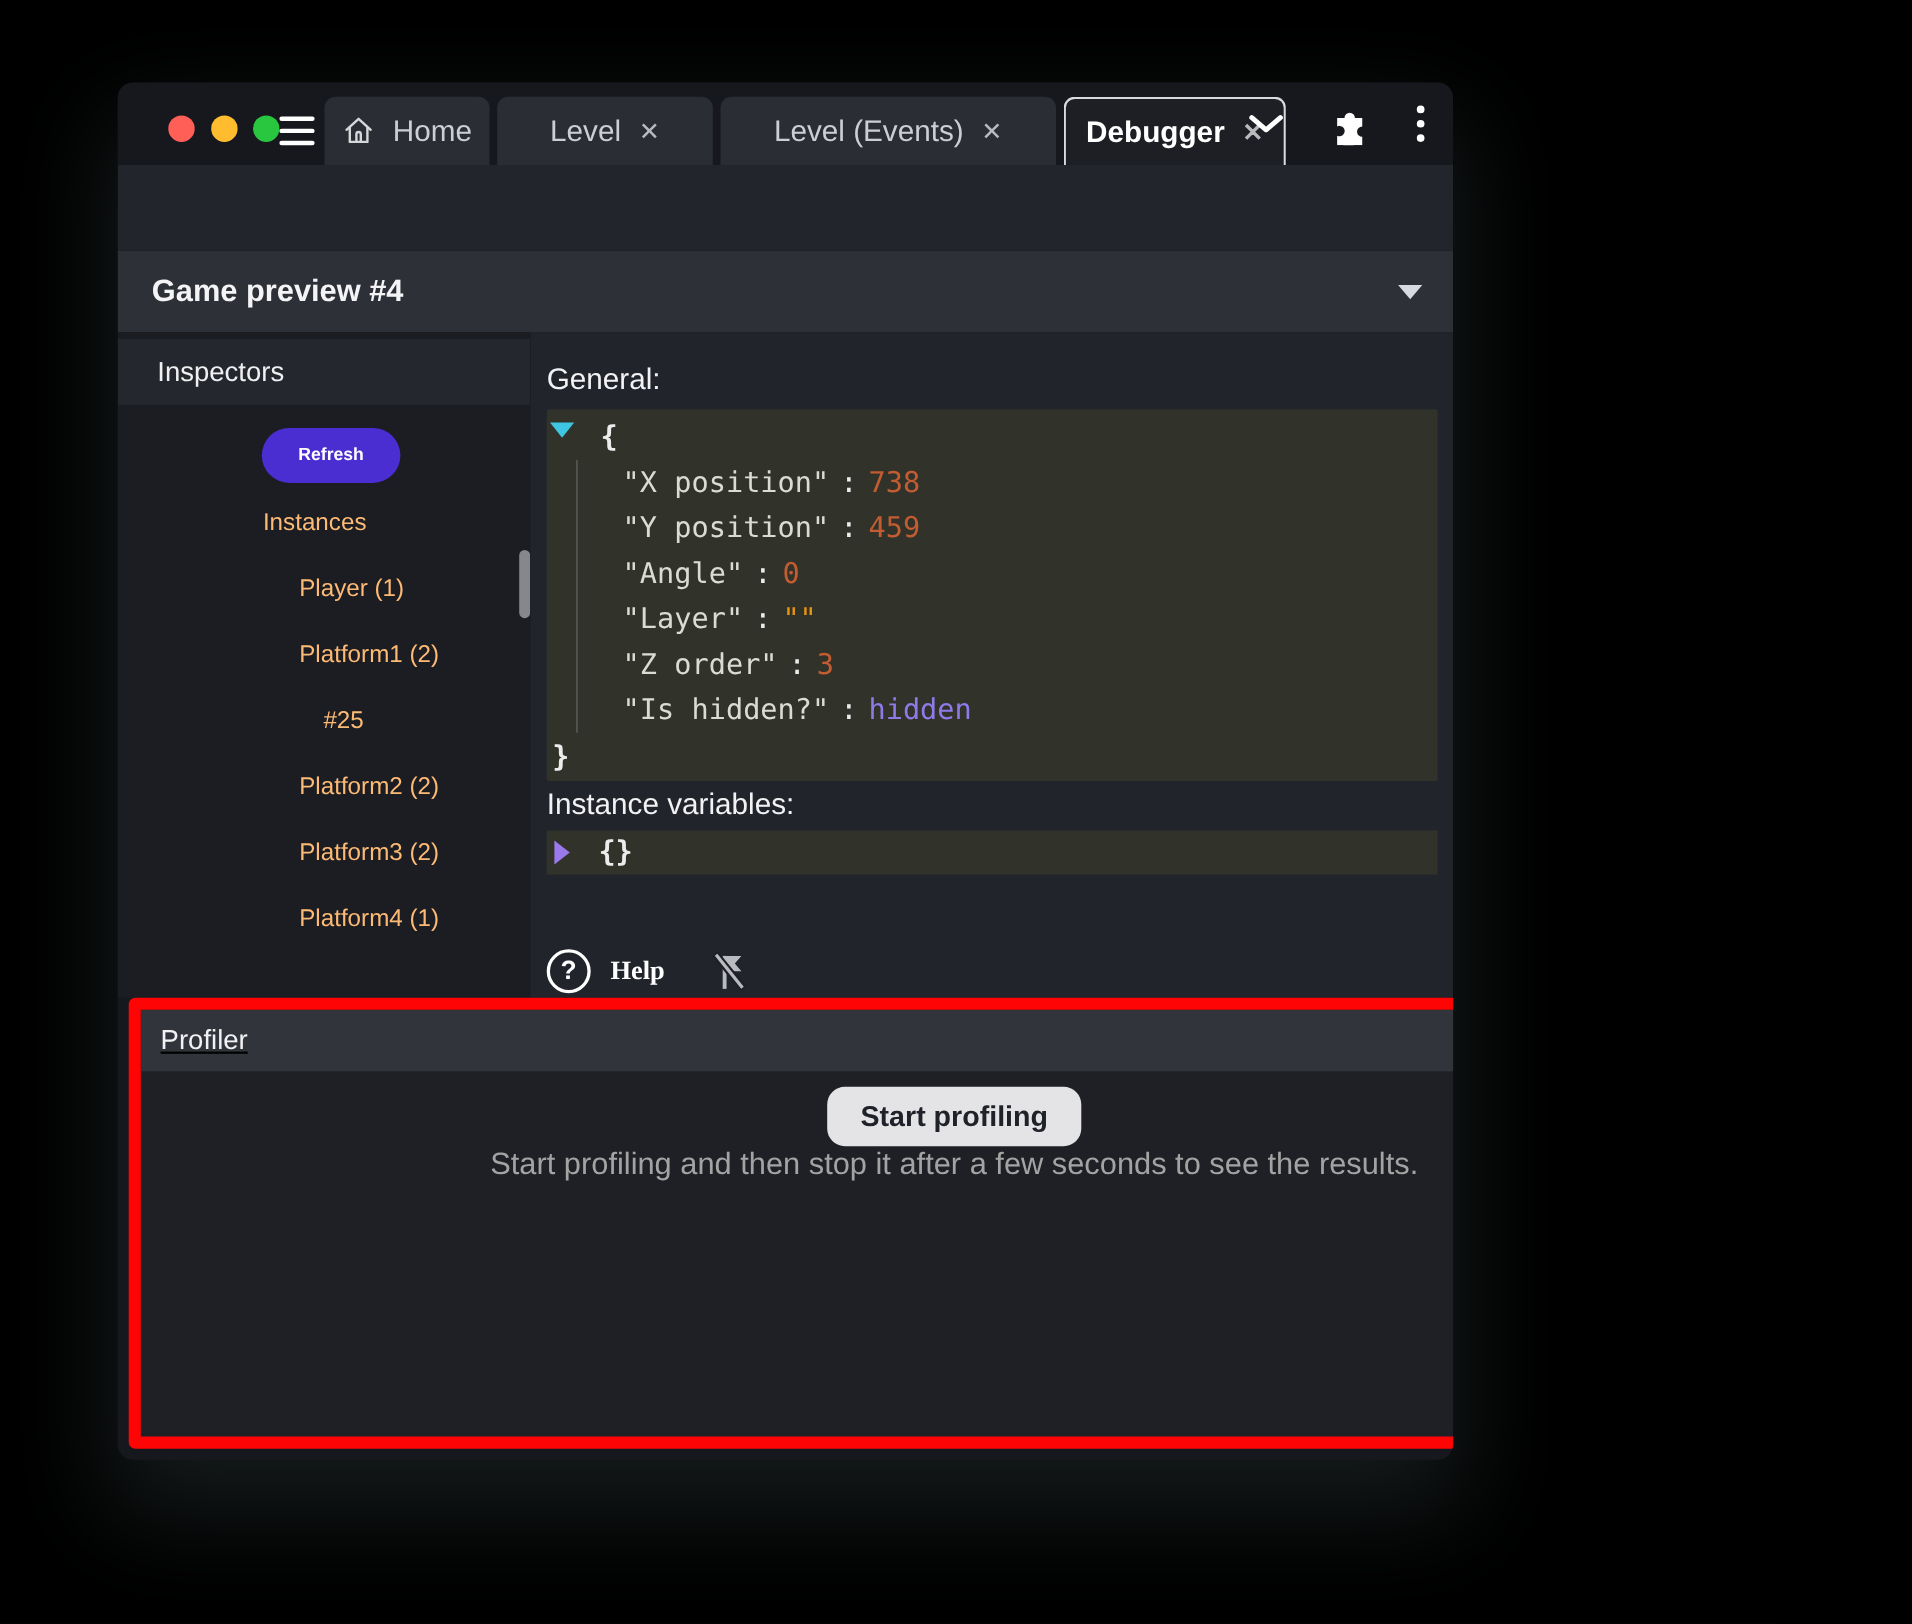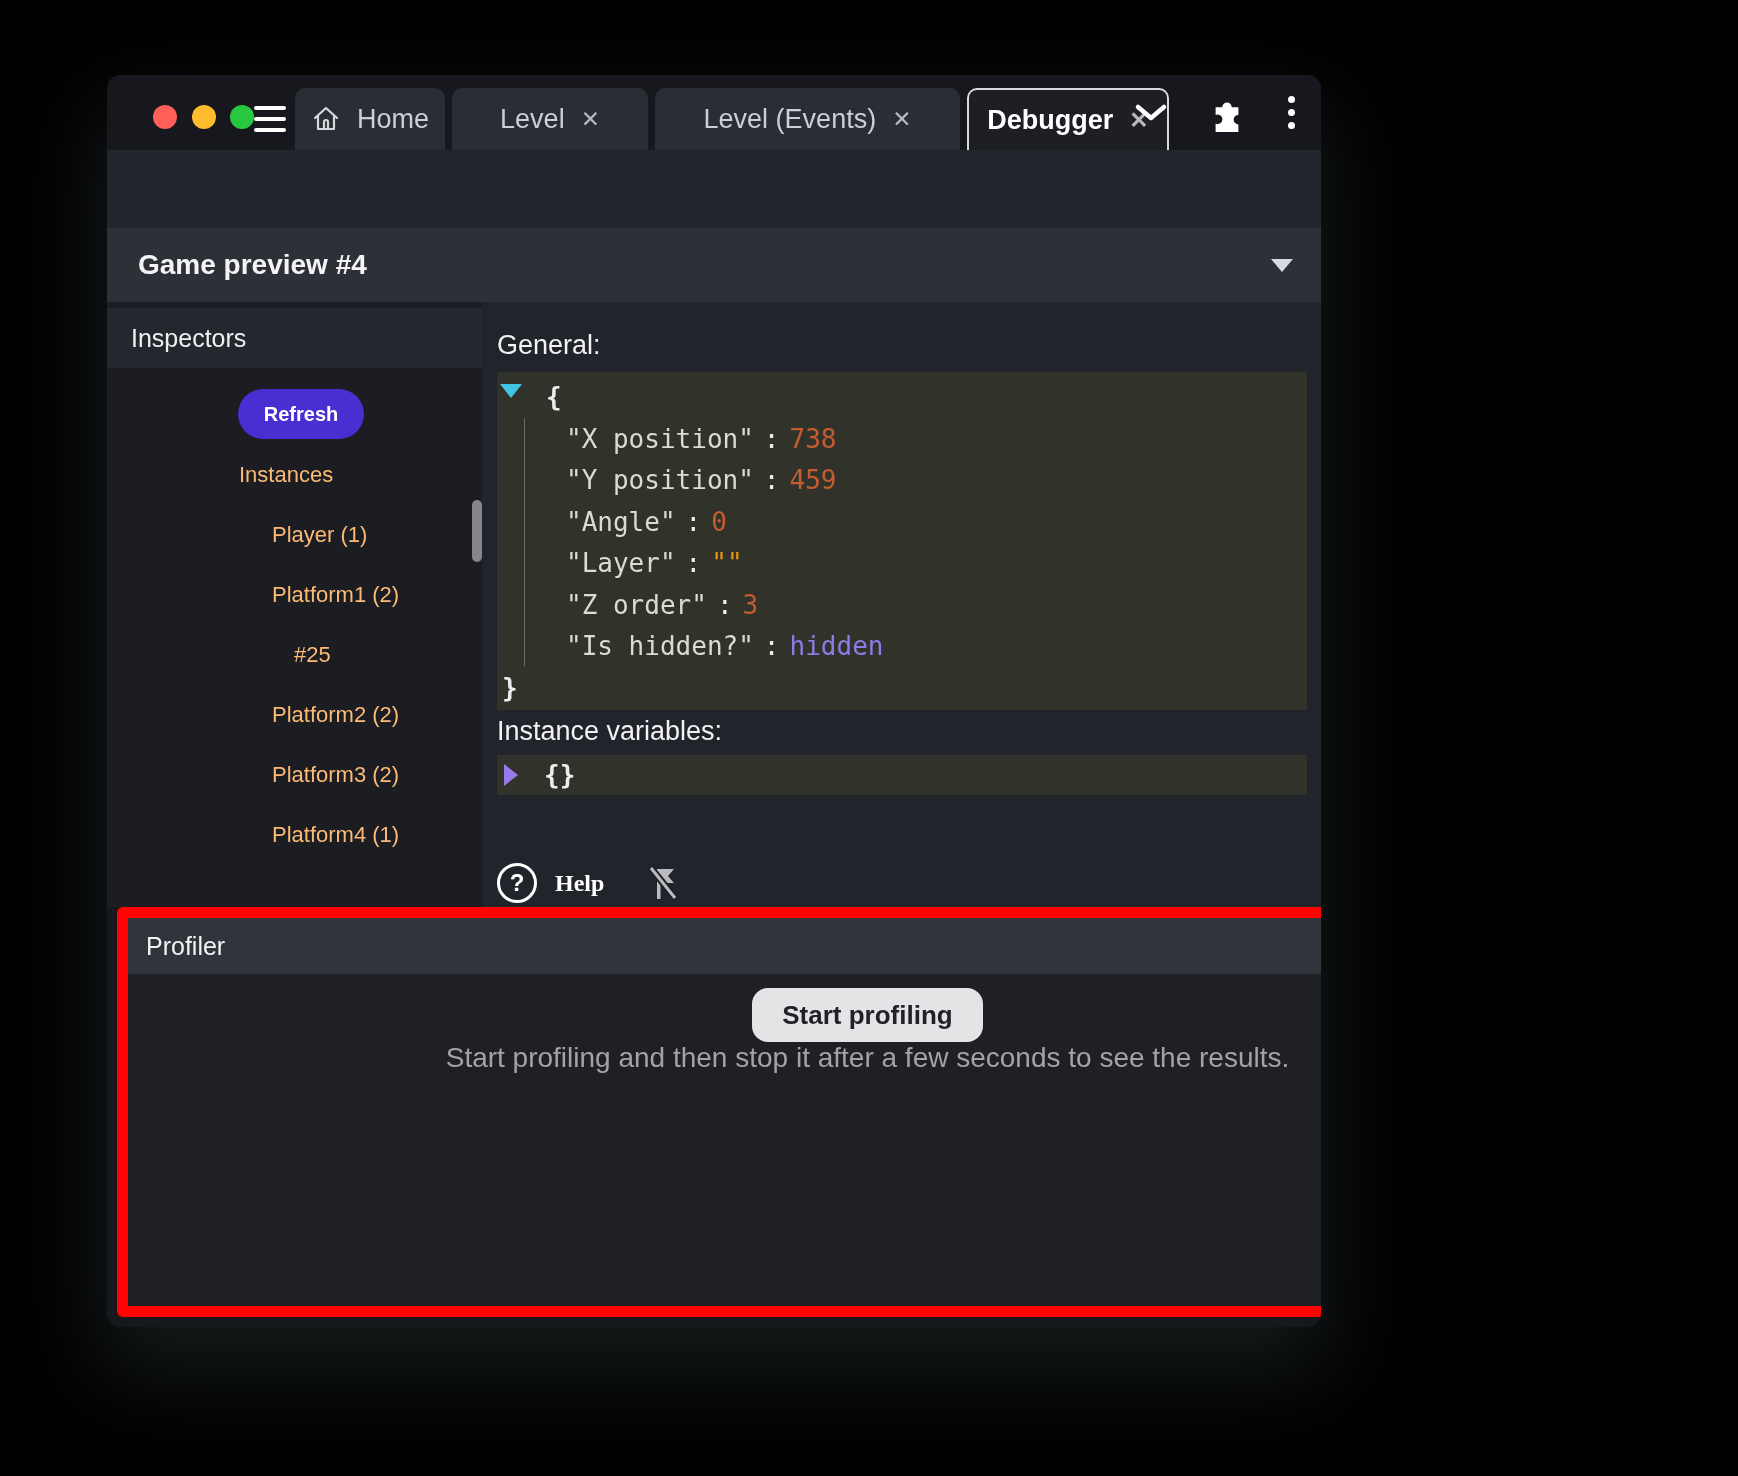--- a/index.html
+++ b/index.html
@@ -60,24 +60,24 @@
                  padding:0 28px 0 31px; }
   .preview-title { font-size:28px; font-weight:700; color:#f4f4f6; }
   .preview-caret { margin-left:auto; width:0; height:0; border-left:11px solid transparent;
                    border-right:11px solid transparent; border-top:13px solid #d9dadf;
                    cursor:pointer; }
 
   
   .content { display:flex; height:605px; }
   .left-panel { position:relative; width:375px; background:#1b1d23; flex:none; overflow:hidden; }
   .panel-header { margin-top:6px; height:60px; background:#25272e; line-height:60px;
-                  padding-left:24px; font-size:25px; color:#f0f0f2; }
+                  padding-left:36px; font-size:25px; color:#f0f0f2; }
   .refresh-btn { display:block; margin:21px 0 0 131px; width:126px; height:50px;
                  border:none; border-radius:25px; background:var(--accent); color:#fff;
-                 font-size:20px; font-weight:700; font-family:inherit; cursor:pointer; }
+                 font-size:16px; font-weight:700; font-family:inherit; cursor:pointer; }
   .tree { margin-top:6px; }
   .tree-item { height:60px; line-height:60px; font-size:22px; color:#fdba74; cursor:pointer;margin-left:26px; }
   .d0 { padding-left:106px; }
   .d1 { padding-left:139px; }
   .d2 { padding-left:161px; }
   .scroll-thumb { position:absolute; right:0; top:198px; width:10px; height:62px;
                   background:#85878d; border-radius:5px; cursor:pointer; }
 
   .main-panel { flex:1; background:#22242b; padding:28px 14px 0 15px; }
   .section-label { height:32px; font-size:27px; color:#f2f2f4; }
@@ -111,21 +111,21 @@
                color:#fff; font-size:24px; font-weight:700; display:flex; align-items:center;
                justify-content:center; cursor:pointer; }
   .help-label { font-size:24px; font-weight:700; color:#fff;font-family:Liberation Serif, serif; }
   .flag-icon { margin-left:24px; cursor:pointer; }
   .flag-icon svg { display:block; }
 
   
   .profiler { position:absolute; left:10px; top:832px; width:1501px; height:410px;
               border:11px solid var(--red); border-radius:6px; background:#1e2026; overflow:hidden; }
   .profiler-header { height:56px; background:#32343c; display:flex; align-items:center;
-                     padding:0 26px 0 18px; }
+                     padding:0 26px 0 18px;text-decoration:underline; }
   .profiler-title { font-size:25px; color:#f2f2f4; }
   .profiler-close { margin-left:auto; font-size:30px; color:#ded9ee; font-weight:400;
                     cursor:pointer; line-height:1; }
   .profiler-body { text-align:center; }
   .start-btn { margin-top:14px; height:54px; padding:0 30px; border:none; border-radius:16px;
                background:#e4e4e6; color:#20222a; font-size:26px; font-weight:700;
                font-family:inherit; cursor:pointer; }
   .profiler-desc { font-size:28px; color:#a3a3a3; }
 </style>
 </head>

